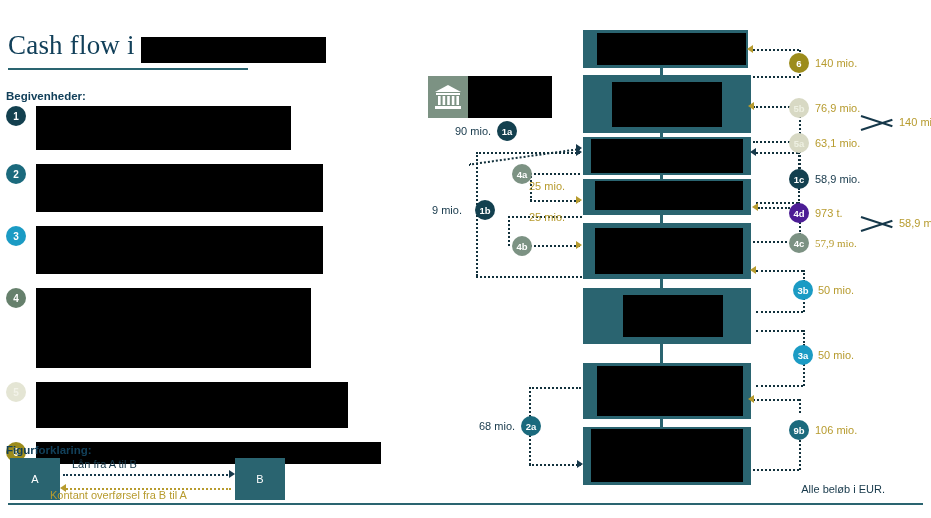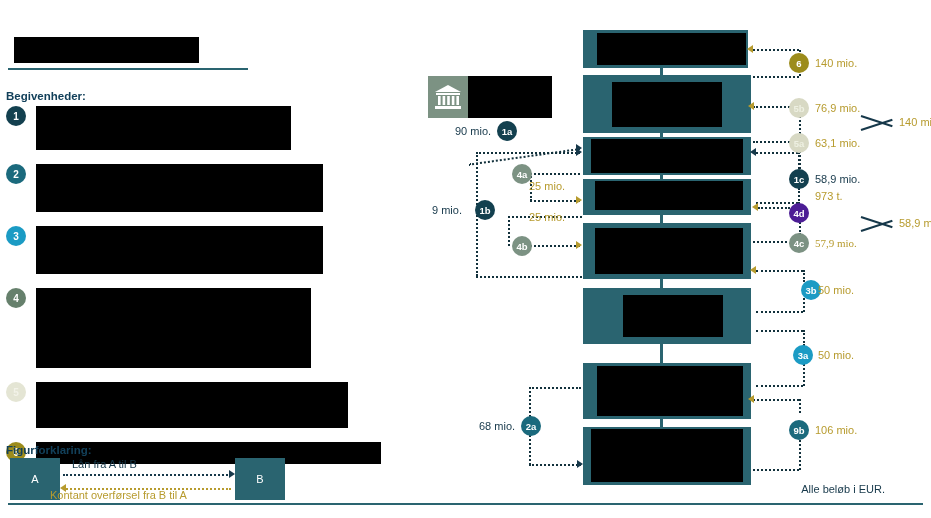--- a/index.html
+++ b/index.html
@@ -80,21 +80,21 @@
   .brk .lbl{position:absolute;left:38px;top:1px;font-size:11px;color:#b79b2e;white-space:nowrap;}
 
   .footnote{position:absolute;right:46px;top:483px;font-size:11px;color:#16384a;}
 </style>
 </head>
 <body>
 
 <div class="root">
 
   <div class="title">
-    <span class="redact"></span>
+    <span>Cash flow i</span><span class="redact"></span>
   </div>
   <div class="title-rule"></div>
 
   <div class="evt-head">Begivenheder:</div>
 
   <div class="evtlist" id="evtlist">
       <div class="evt" style="height: 56px;">
         <div class="badge" style="background: rgb(19, 64, 79); color: rgb(255, 255, 255);">1</div>
         <div class="bar" style="width: 255px; height: 44px;"></div>
       </div>
@@ -251,24 +251,24 @@
     <div id="flowlabels">
         <div class="cbadge" style="left: 789px; top: 53px; background: rgb(156, 140, 28);">6</div>
         <div class="camt" style="left: 815px; top: 57px; color: rgb(183, 155, 46);">140 mio.</div>
         <div class="cbadge" style="left: 789px; top: 98px; background: rgb(216, 217, 196); color: rgb(238, 240, 226);">5b</div>
         <div class="camt" style="left: 815px; top: 102px; color: rgb(183, 155, 46);">76,9 mio.</div>
         <div class="cbadge" style="left: 789px; top: 133px; background: rgb(216, 217, 196); color: rgb(238, 240, 226);">5a</div>
         <div class="camt" style="left: 815px; top: 137px; color: rgb(183, 155, 46);">63,1 mio.</div>
         <div class="cbadge" style="left: 789px; top: 169px; background: rgb(19, 64, 79);">1c</div>
         <div class="camt" style="left: 815px; top: 173px; color: rgb(22, 56, 74);">58,9 mio.</div>
         <div class="cbadge" style="left: 789px; top: 203px; background: #4c1d95;">4d</div>
-        <div class="camt" style="left: 815px; top: 190px; color: rgb(183, 155, 46); text-align: right;">973 t.</div>
+        <div class="camt" style="left: 815px; top: 207px; color: rgb(183, 155, 46); text-align: right;">973 t.</div>
         <div class="cbadge" style="left: 789px; top: 233px; background: rgb(124, 146, 131);">4c</div>
         <div class="camt" style="left: 815px; top: 237px; color: rgb(183, 155, 46); font-family: Liberation Serif, serif;">57,9 mio.</div>
-        <div class="cbadge" style="left: 793px; top: 280px; background: rgb(27, 155, 196); margin-left: 8px;">3b</div>
+        <div class="cbadge" style="left: 793px; top: 280px; background: rgb(27, 155, 196);">3b</div>
         <div class="camt" style="left: 818px; top: 284px; color: rgb(183, 155, 46);">50 mio.</div>
         <div class="cbadge" style="left: 793px; top: 345px; background: rgb(27, 155, 196);">3a</div>
         <div class="camt" style="left: 818px; top: 349px; color: rgb(183, 155, 46);">50 mio.</div>
         <div class="cbadge" style="left: 789px; top: 420px; background: rgb(27, 106, 125);">9b</div>
         <div class="camt" style="left: 815px; top: 424px; color: rgb(183, 155, 46);">106 mio.</div>
         <div class="cbadge" style="left: 497px; top: 121px; background: rgb(19, 64, 79);">1a</div>
         <div class="camt" style="left: 455px; top: 125px; color: rgb(22, 56, 74); text-align: right;">90 mio.</div>
         <div class="cbadge" style="left: 475px; top: 200px; background: rgb(19, 64, 79);">1b</div>
         <div class="camt" style="left: 432px; top: 204px; color: rgb(22, 56, 74); text-align: right;">9 mio.</div>
         <div class="cbadge" style="left: 521px; top: 416px; background: rgb(27, 106, 125);">2a</div>

